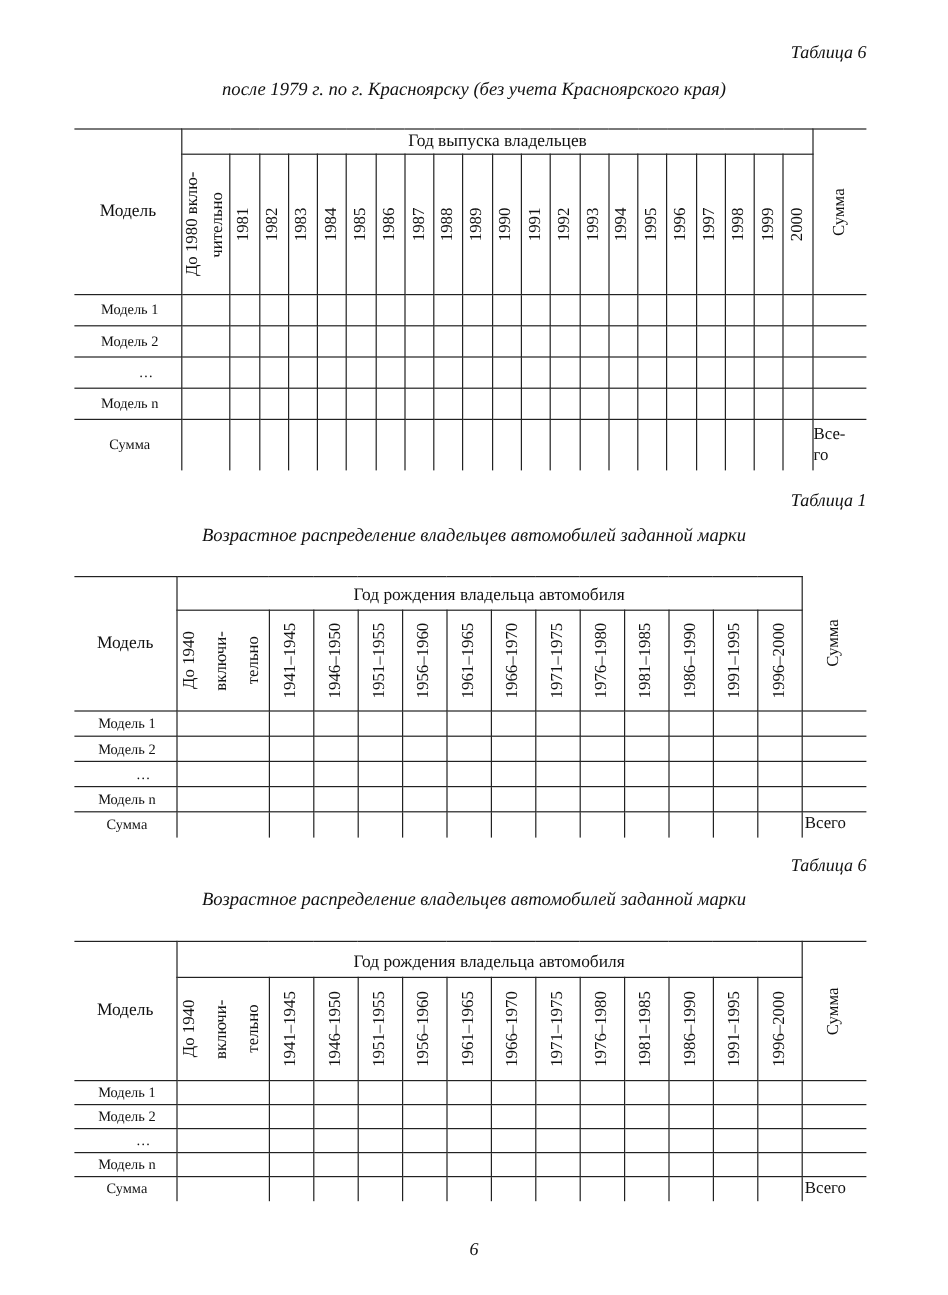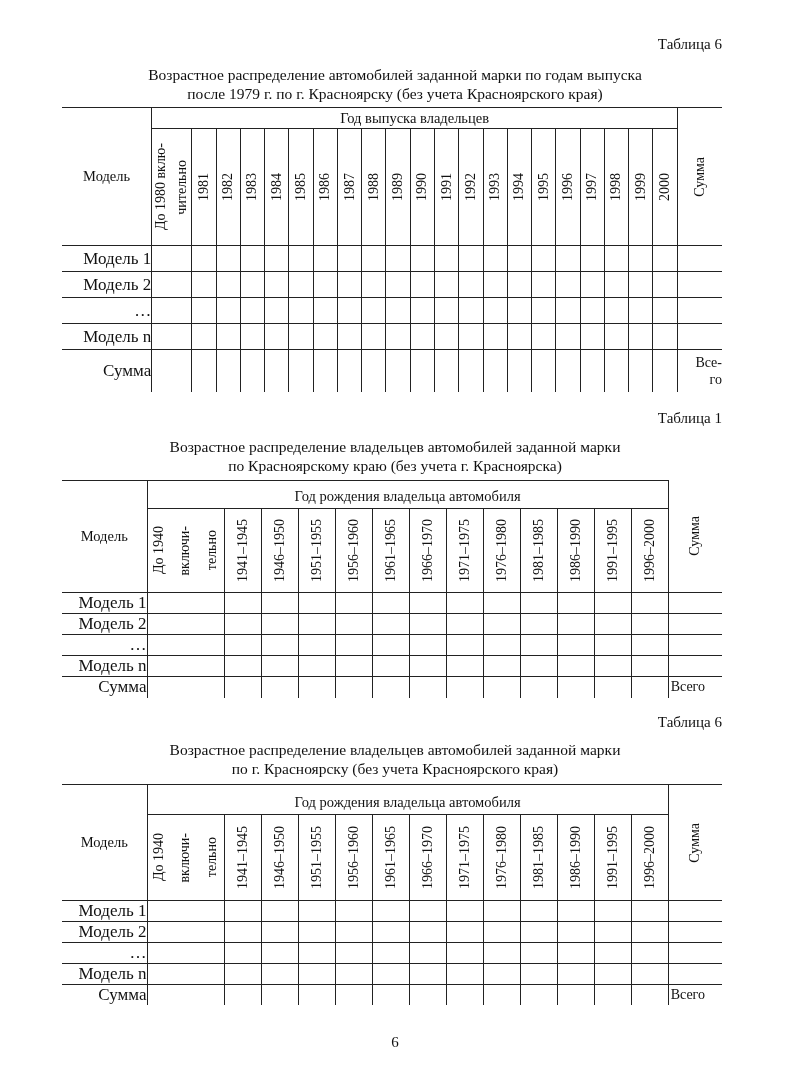--- a/index.html
+++ b/index.html
@@ -1,36 +1,35 @@
 <!DOCTYPE html>
 <html><head>
 <meta charset="utf-8">
 <style>
   html,body{margin:0;padding:0;background:#fff;}
   body{width:790px;height:1079px;position:relative;overflow:hidden;font-family:"Liberation Serif","DejaVu Serif",serif;color:#111;}
-  .abs{position:absolute;}
+  .abs{position:absolute;font-style:italic;}
   .tnum{font-size:15px;}
   .title{font-size:15.5px;text-align:center;line-height:19px;width:790px;left:0;}
   table.grid{position:absolute;border-collapse:collapse;table-layout:fixed;font-size:14px;}
   table.grid td{border:1px solid #222;padding:0;vertical-align:middle;overflow:hidden;}
   table.grid td.dash{border-left:1px dashed #333;}
   .vert{writing-mode:vertical-rl;transform:rotate(180deg);white-space:nowrap;margin:auto;line-height:14px;font-size:14px;}
   .grp{text-align:center;font-size:14.5px;}
-  .rowlbl{text-align:right;padding-left:3px !important;white-space:nowrap;font-size:17px;}
+  .rowlbl{text-align:center;padding-left:3px !important;white-space:nowrap;font-size:12px;}
   .hdrlbl{text-align:center;font-size:14.5px;}
   .noLeft{border-left:none !important;}
   .noRight{border-right:none !important;}
   .page{font-size:15px;}
 </style>
 </head>
 <body>
 
 <div class="abs tnum" style="right:68px;top:36px;">Таблица 6</div>
 <div class="abs title" style="top:65px;">
-  <div>Возрастное распределение автомобилей заданной марки по годам выпуска</div>
   <div>после 1979 г. по г. Красноярску (без учета Красноярского края)</div>
 </div>
 
 <table class="grid" style="left:62px;top:107px;width:660px;">
   <colgroup>
     <col style="width:85px">
       <col style="width:38px">
     <col style="width:23px">
       <col style="width:23px">
       <col style="width:23px">
@@ -245,32 +244,31 @@
         <td class="dash" style="border-bottom:none"></td>
         <td style="border-bottom:none"></td>
         <td style="border-bottom:none"></td>
         <td class="dash" style="border-bottom:none"></td>
         <td style="border-bottom:none"></td>
         <td class="dash" style="border-bottom:none"></td>
         <td style="border-bottom:none"></td>
         <td class="dash" style="border-bottom:none"></td>
         <td style="border-bottom:none"></td>
         <td class="dash" style="border-bottom:none"></td>
-    <td class="noRight" style="border-bottom:none;text-align:right;line-height:17px;">
+    <td class="noRight" style="border-bottom:none;text-align:left;line-height:17px;">
           <div>Все-</div>
           <div>го</div>
         </td>
   </tr>
 </tbody>
   </table>
 
 <div class="abs tnum" style="right:68px;top:410px;">Таблица 1</div>
 <div class="abs title" style="top:437px;">
   <div>Возрастное распределение владельцев автомобилей заданной марки</div>
-  <div>по Красноярскому краю (без учета г. Красноярска)</div>
 </div>
 
 <table class="grid" style="left:62px;top:480px;width:660px;">
   <colgroup>
     <col style="width:85px">
       <col style="width:77px">
     <col style="width:37px">
       <col style="width:37px">
       <col style="width:37px">
       <col style="width:37px">
@@ -421,21 +419,20 @@
         <td style="border-bottom:none"></td>
         <td class="dash" style="border-bottom:none"></td>
     <td class="noRight" style="border-bottom:none;padding-left:2px;">Всего</td>
   </tr>
 </tbody>
   </table>
 
 <div class="abs tnum" style="right:68px;top:714px;">Таблица 6</div>
 <div class="abs title" style="top:740px;">
   <div>Возрастное распределение владельцев автомобилей заданной марки</div>
-  <div>по г. Красноярску (без учета Красноярского края)</div>
 </div>
 
 <table class="grid" style="left:62px;top:784px;width:660px;">
   <colgroup>
     <col style="width:85px">
       <col style="width:77px">
     <col style="width:37px">
       <col style="width:37px">
       <col style="width:37px">
       <col style="width:37px">

